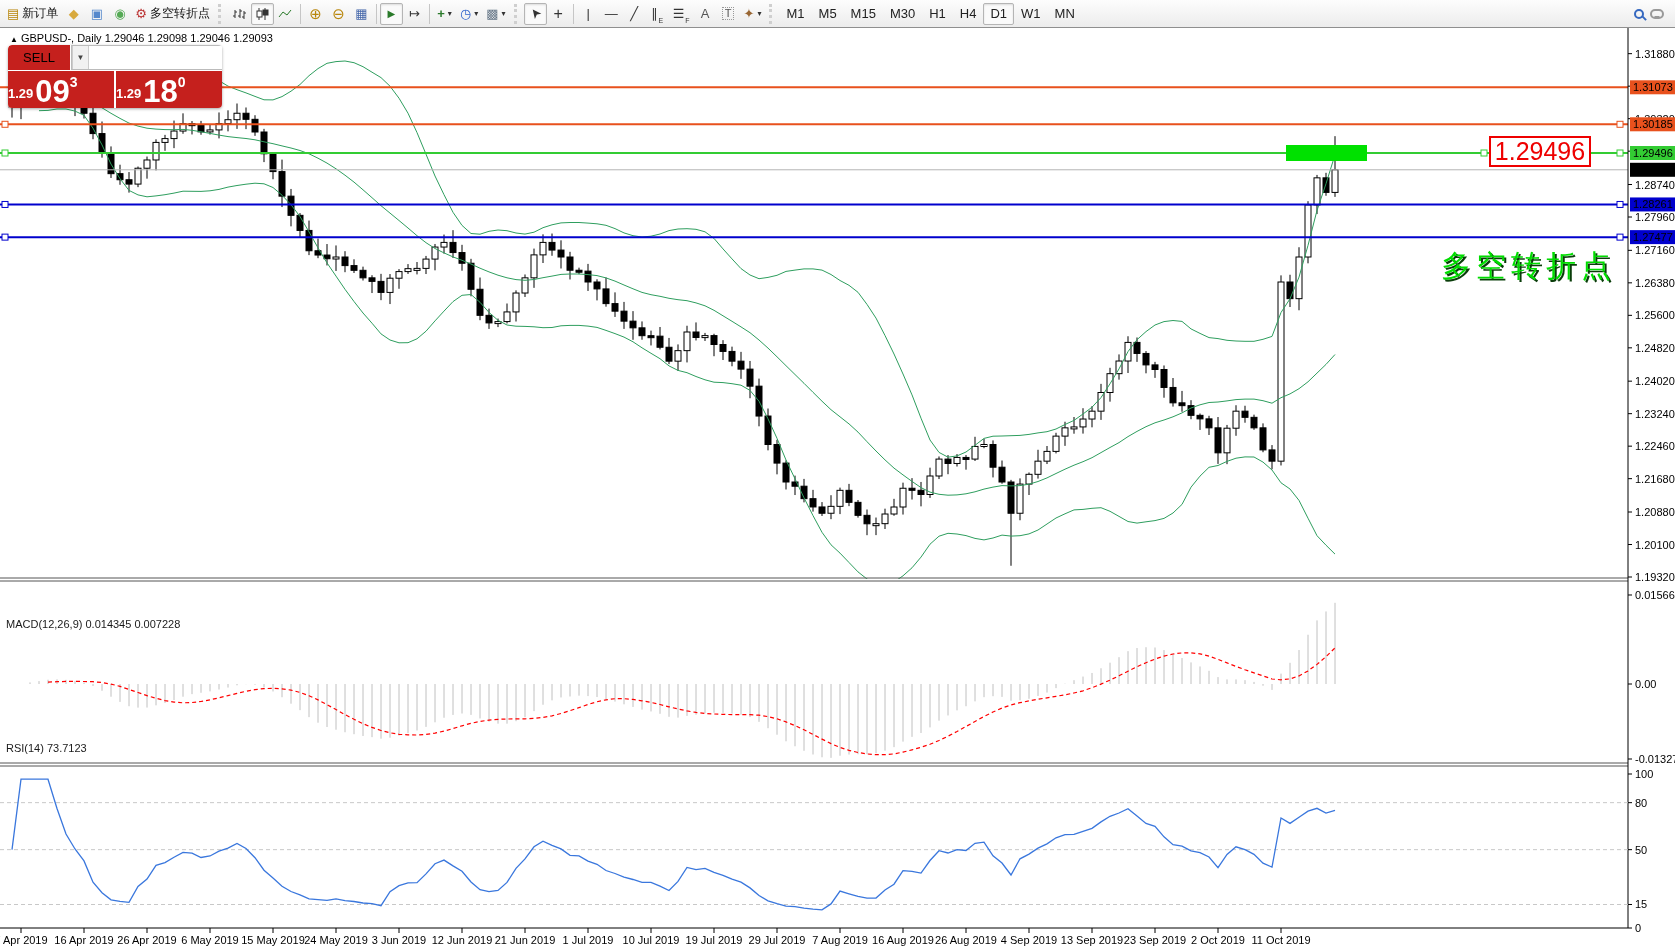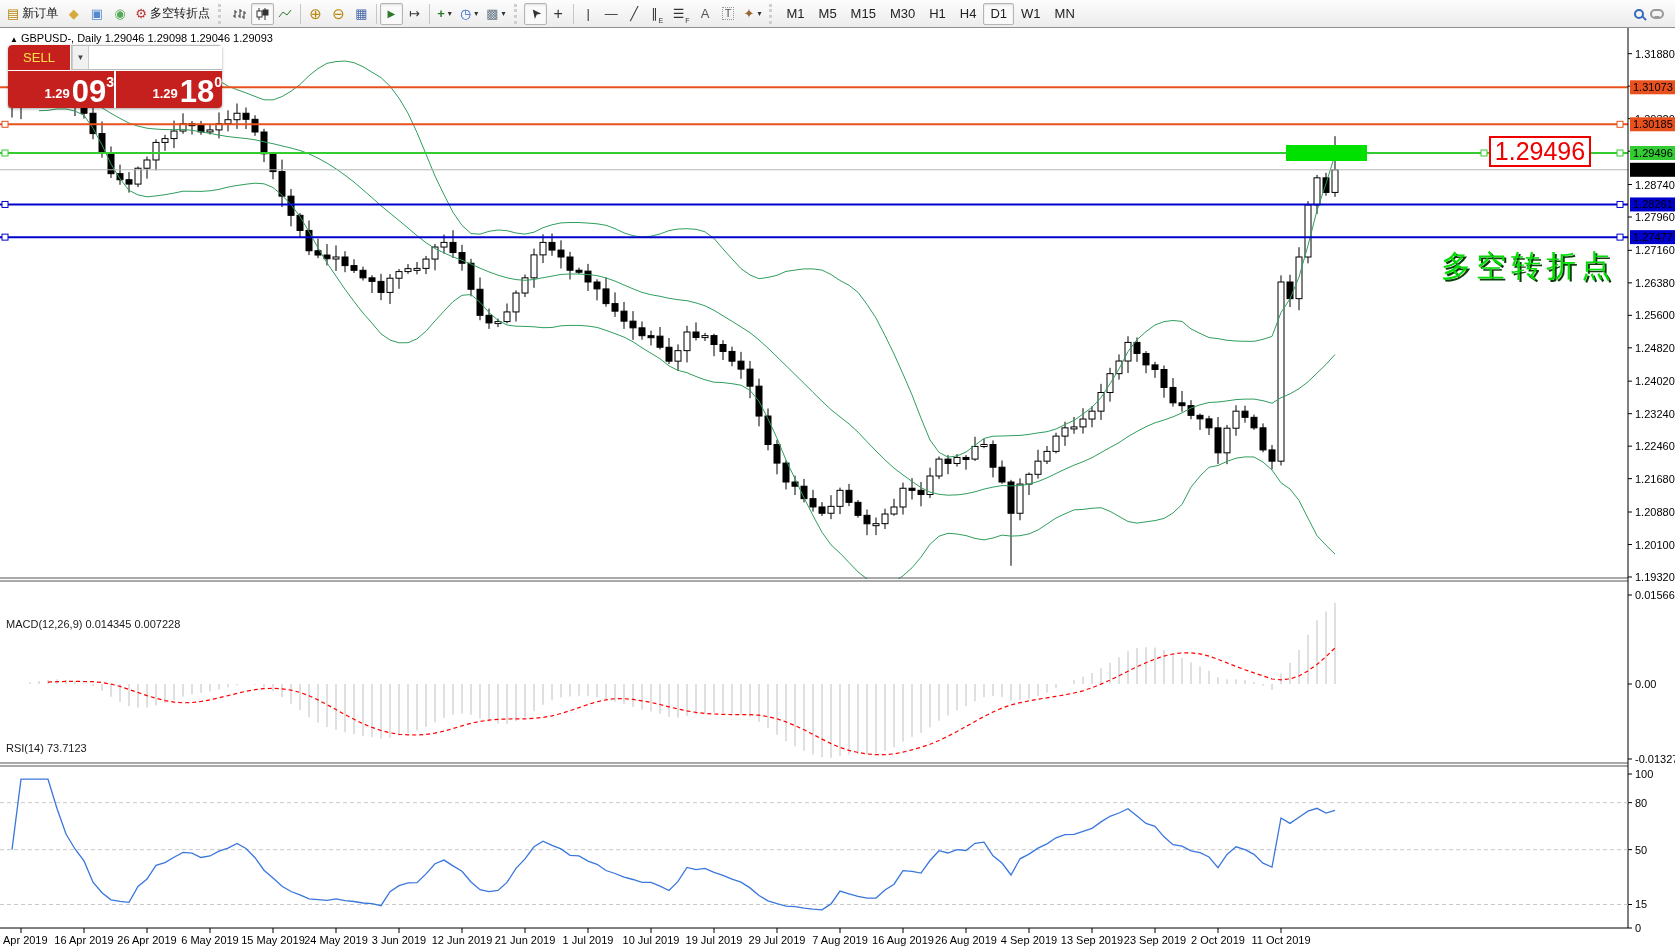--- a/index.html
+++ b/index.html
@@ -35,29 +35,29 @@
 
 .anno{position:absolute;left:1441px;top:246px;font-size:30px;font-weight:normal;color:#00dd00;
   letter-spacing:5px;text-shadow:2px 2px 0 #0a3d0a;z-index:6;white-space:nowrap}
 
 .ptag{position:absolute;left:1489px;top:136px;width:102px;height:31px;border:2px solid #ee0000;
   color:#ee0000;background:#fff;font-size:25px;display:flex;align-items:center;justify-content:center;z-index:7}
 
 .tp{position:absolute;left:8px;top:45px;width:214px;border-radius:4px;overflow:hidden;
   background:#fff;z-index:10;box-shadow:0 1px 3px rgba(0,0,0,.35)}
 .tp .r1{display:flex;height:25px;background:#fff;gap:1px}
-.sellb,.buyb{flex:0 0 62px;background:#c5201d;color:#fde047;display:flex;align-items:center;
+.sellb,.buyb{flex:0 0 62px;background:#c5201d;color:#000000;display:flex;align-items:center;
   justify-content:center;font-size:13px;cursor:pointer}
 .sellb{border-radius:4px 0 0 0}
 .volwrap{flex:1;display:flex;border:1px solid #bbb;background:#fff}
 .volbtn{width:17px;background:#f1f1f1;color:#444;font-size:8px;display:flex;align-items:center;
   justify-content:center;border-left:1px solid #ccc;border-right:1px solid #ccc;cursor:pointer}
 .volin{flex:1;border:0;text-align:right;font-size:13px;padding-right:6px;min-width:20px;outline:none;color:#111}
 .tp .r2{display:flex;height:37px;background:#fff;gap:2px;margin-top:1px}
-.pc{flex:1;background:#c5201d;color:#fff;display:flex;align-items:flex-end;justify-content:flex-end;padding-bottom:3px;cursor:pointer}
+.pc{flex:1;background:#c5201d;color:#fff;display:flex;align-items:flex-end;justify-content:flex-start;padding-bottom:3px;cursor:pointer}
 .pc .pp{font-size:13px;font-weight:bold;margin:0 2px 4px 0}
 .pc .pb{font-size:31px;font-weight:bold;line-height:.85}
 .pc .ps{font-size:14px;font-weight:bold;align-self:flex-start;margin-top:3px}
 </style>
 </head>
 <body>
 
 <div class="toolbar">
   <div class="tb">
     <span class="g" style="color:#b8860b">▤</span>

